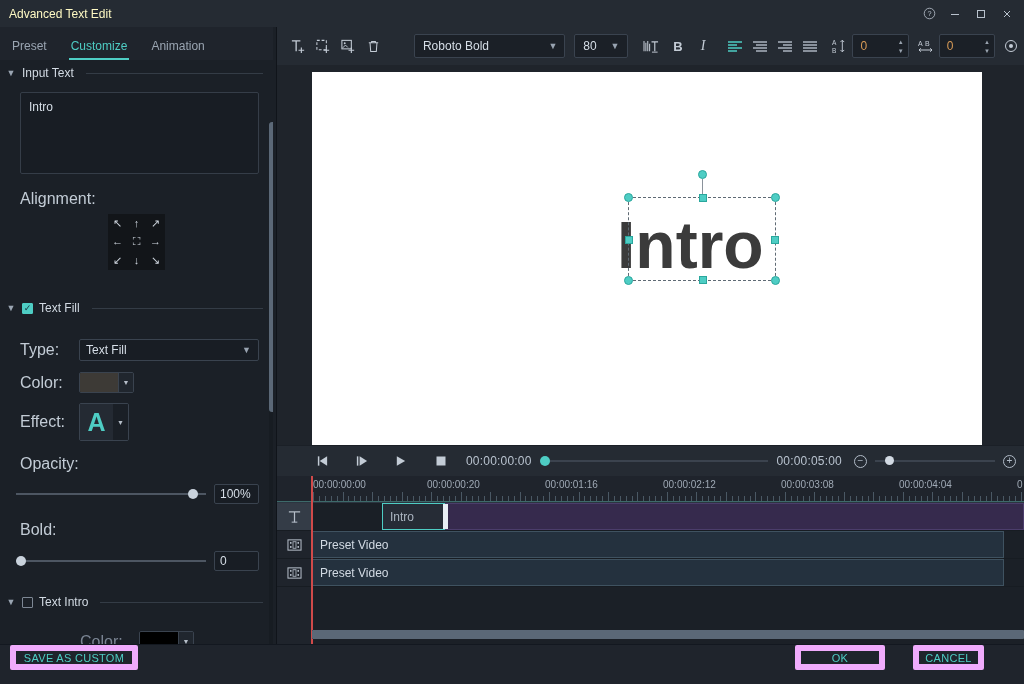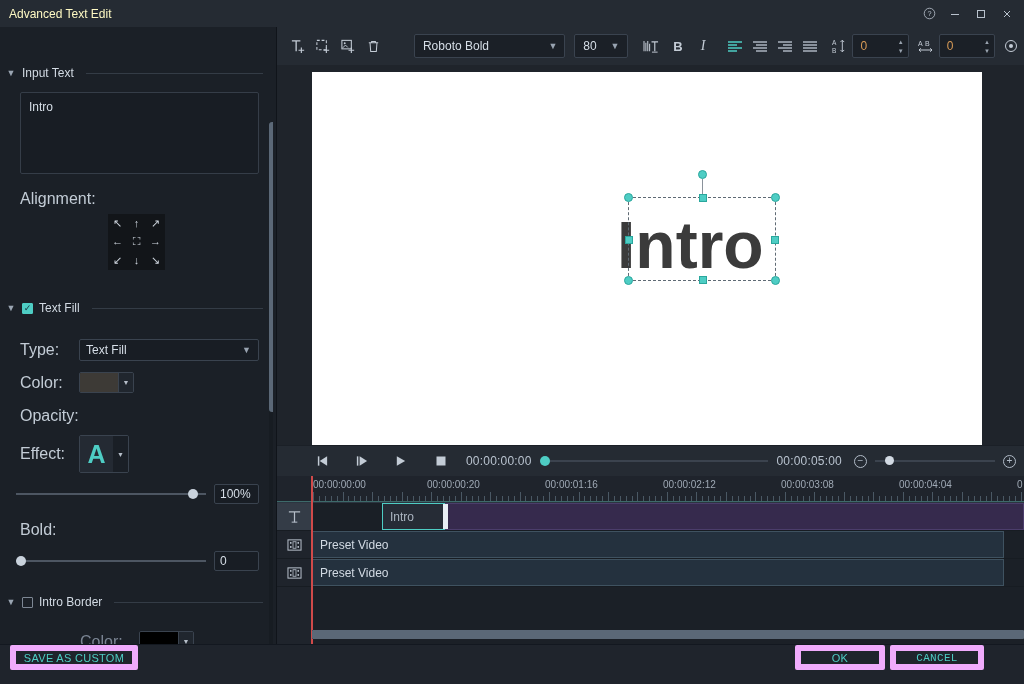--- a/index.html
+++ b/index.html
@@ -262,21 +262,21 @@
   }
   .btn {
     position: absolute; top: 0; height: 25px;
     border: 6px solid #f0abfc; border-radius: 2px; background: transparent;
     color: #4ecdc4; font-size: 11px; letter-spacing: 0.3px;
     display: flex; align-items: center; justify-content: center;
     font-family: "Liberation Sans", sans-serif;
   }
   .btn-save { left: 10px; width: 128px; }
   .btn-ok { right: 139px; width: 90px; }
-  .btn-cancel { right: 40px; width: 94px; font-family: Liberation Mono, monospace; }
+  .btn-cancel { right: 40px; width: 71px; }
 </style>
 </head>
 <body>
 
 <div class="app">
 
   <div class="titlebar">
     <span class="titlebar-text">Advanced Text Edit</span>
     <div class="win-controls">
       <div class="win-btn">
@@ -297,20 +297,25 @@
       </div>
       <div class="win-btn close">
         <svg width="12" height="12" viewBox="0 0 12 12">
             <line x1="3" y1="3" x2="9" y2="9" stroke="#b9c2cd" stroke-width="1"></line>
             <line x1="9" y1="3" x2="3" y2="9" stroke="#b9c2cd" stroke-width="1"></line>
           </svg>
       </div>
     </div>
   </div>
 
+  <div class="tabbar">
+    <div class="tab">Preset</div>
+    <div class="tab active">Customize</div>
+    <div class="tab">Animation</div>
+  </div>
 
   <div class="panel-divider"></div>
 
   <div class="leftpanel">
 
     <div class="section-head">
       <span class="chev">▼</span>
       <span class="sec-title">Input Text</span>
       <span class="sec-rule"></span>
     </div>
@@ -346,31 +351,31 @@
     </div>
 
     <div class="row" style="margin-top:11px;">
       <span class="field-label" style="width:59px;">Color:</span>
       <div class="swatch-wrap">
         <div class="swatch" id="fill-swatch" style="background: rgb(61, 58, 54);"></div>
         <div class="swatch-caret">▼</div>
       </div>
     </div>
 
-    <div class="row" style="margin-top:14px;">
-      <span class="field-label">Opacity:</span>
-    </div>
-
     <div class="row" style="margin-top:10px;">
       <span class="field-label" style="width:59px;">Effect:</span>
       <div class="effect-wrap">
         <div class="effect-box">A</div>
         <div class="effect-caret">▼</div>
       </div>
     </div>
+
+    <div class="row" style="margin-top:14px;">
+      <span class="field-label">Opacity:</span>
+    </div>
     <div class="slider-row" style="margin-top:11px;">
       <div class="slider">
         <div class="track"></div>
         <div class="knob" id="opacity-knob" style="left: 172px;"></div>
       </div>
       <div class="numbox">100%</div>
     </div>
 
     <div class="row" style="margin-top:17px;">
       <span class="field-label">Bold:</span>
@@ -379,21 +384,21 @@
       <div class="slider">
         <div class="track"></div>
         <div class="knob" id="blur-knob" style="left: 0px;"></div>
       </div>
       <div class="numbox">0</div>
     </div>
 
     <div class="section-head" style="margin-top:18px;">
       <span class="chev">▼</span>
       <span class="cbox"></span>
-      <span class="sec-title">Intro Border</span>
+      <span class="sec-title">Text Intro</span>
       <span class="sec-rule"></span>
     </div>
     <div class="row" style="margin-top:18px;">
       <span class="field-label dim" style="width:59px; margin-left:60px;">Color:</span>
       <div class="swatch-wrap">
         <div class="swatch" id="border-swatch" style="background: rgb(0, 0, 0);"></div>
         <div class="swatch-caret">▼</div>
       </div>
     </div>
 

